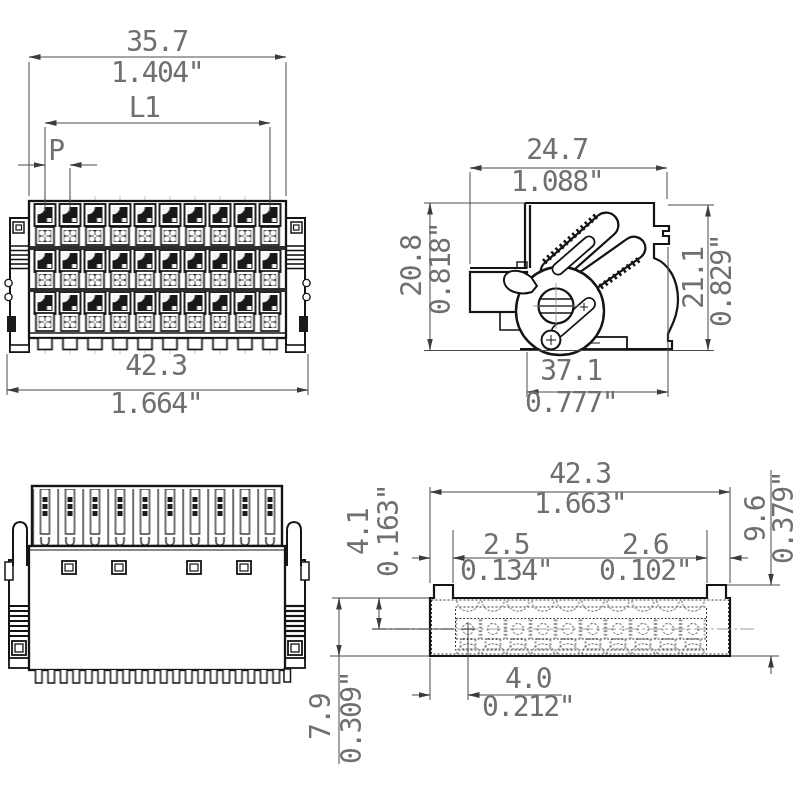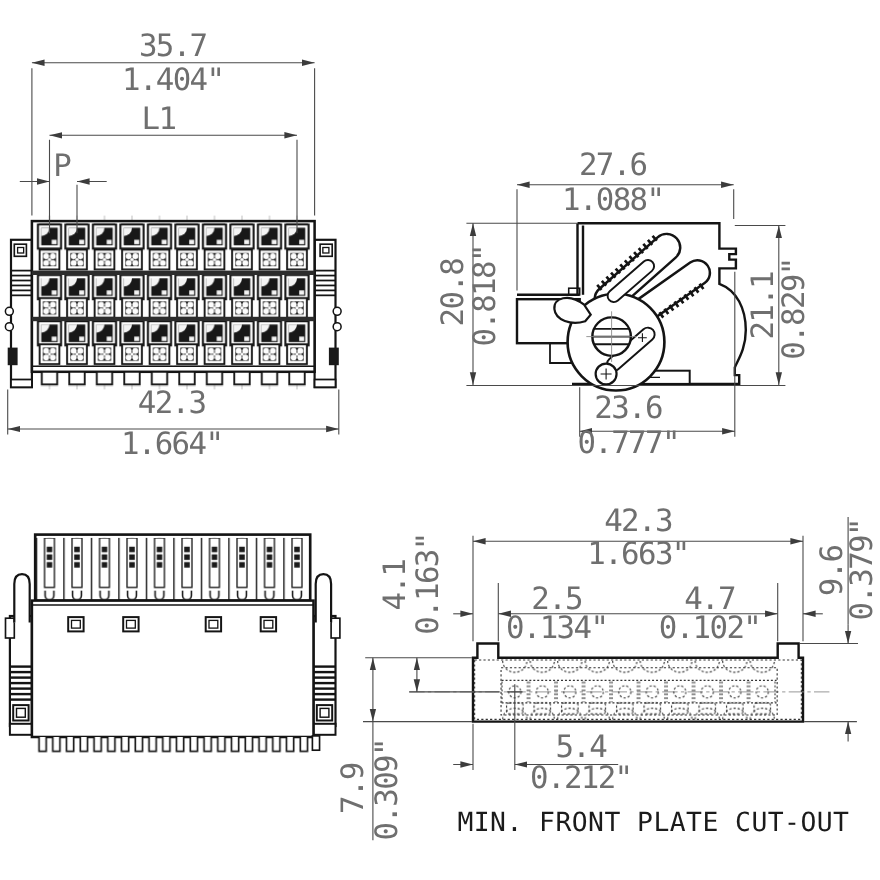--- a/index.html
+++ b/index.html
@@ -304,38 +304,37 @@
   </g>
 </svg>
 
 <div class="dimtxt" style="left:157px;top:42px">35.7</div>
 <div class="dimtxt" style="left:157px;top:73px">1.404"</div>
 <div class="dimtxt" style="left:144px;top:108px">L1</div>
 <div class="dimtxt" style="left:56px;top:151px">P</div>
 <div class="dimtxt" style="left:156px;top:366px">42.3</div>
 <div class="dimtxt" style="left:156px;top:404px">1.664"</div>
 
-<div class="dimtxt" style="left:557px;top:150px">27.6</div>
+<div class="dimtxt" style="left:557px;top:150px">24.7</div>
 <div class="dimtxt" style="left:557px;top:182px">1.088"</div>
 <div class="dimtxt vert" style="left:412px;top:266px">20.8</div>
 <div class="dimtxt vert" style="left:441px;top:269px">0.818"</div>
 <div class="dimtxt vert" style="left:694px;top:278px">21.1</div>
 <div class="dimtxt vert" style="left:722px;top:281px">0.829"</div>
-<div class="dimtxt" style="left:571px;top:371px">23.6</div>
+<div class="dimtxt" style="left:571px;top:371px">37.1</div>
 <div class="dimtxt" style="left:571px;top:403px">0.777"</div>
 
 <div class="dimtxt" style="left:580px;top:474px">42.3</div>
 <div class="dimtxt" style="left:580px;top:504px">1.663"</div>
 <div class="dimtxt" style="left:506px;top:545px">2.5</div>
 <div class="dimtxt" style="left:506px;top:571px">0.134"</div>
-<div class="dimtxt" style="left:645px;top:545px">4.7</div>
+<div class="dimtxt" style="left:645px;top:545px">2.6</div>
 <div class="dimtxt" style="left:645px;top:571px">0.102"</div>
 <div class="dimtxt vert" style="left:359px;top:532px">4.1</div>
 <div class="dimtxt vert" style="left:389px;top:531px">0.163"</div>
 <div class="dimtxt vert" style="left:756px;top:519px">9.6</div>
 <div class="dimtxt vert" style="left:784px;top:518px">0.379"</div>
-<div class="dimtxt" style="left:528px;top:679px">5.4</div>
+<div class="dimtxt" style="left:528px;top:679px">4.0</div>
 <div class="dimtxt" style="left:528px;top:707px">0.212"</div>
 <div class="dimtxt vert" style="left:321px;top:717px">7.9</div>
 <div class="dimtxt vert" style="left:352px;top:718px">0.309"</div>
-<div class="dimtxt caption" style="left:594px;top:747px">MIN. FRONT PLATE CUT-OUT</div>
 
 </div>
 
 </body></html>

